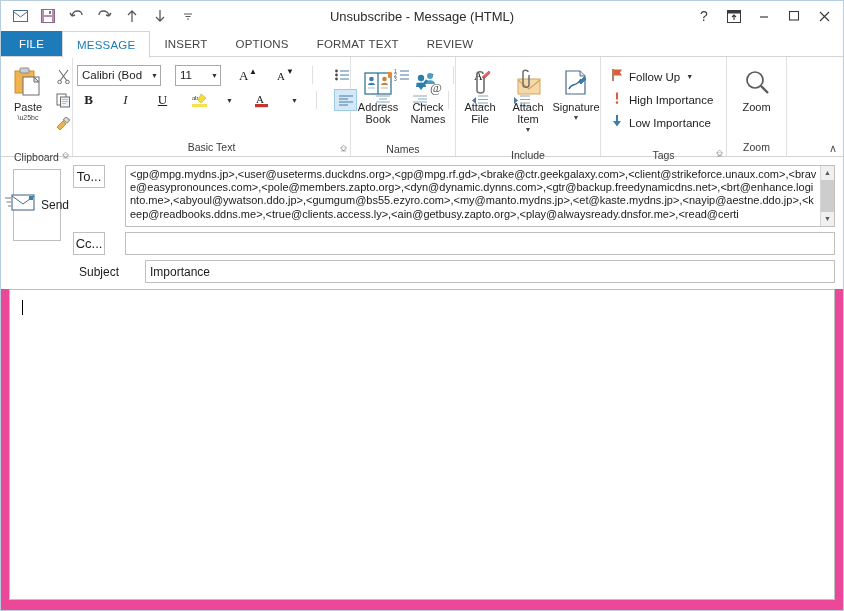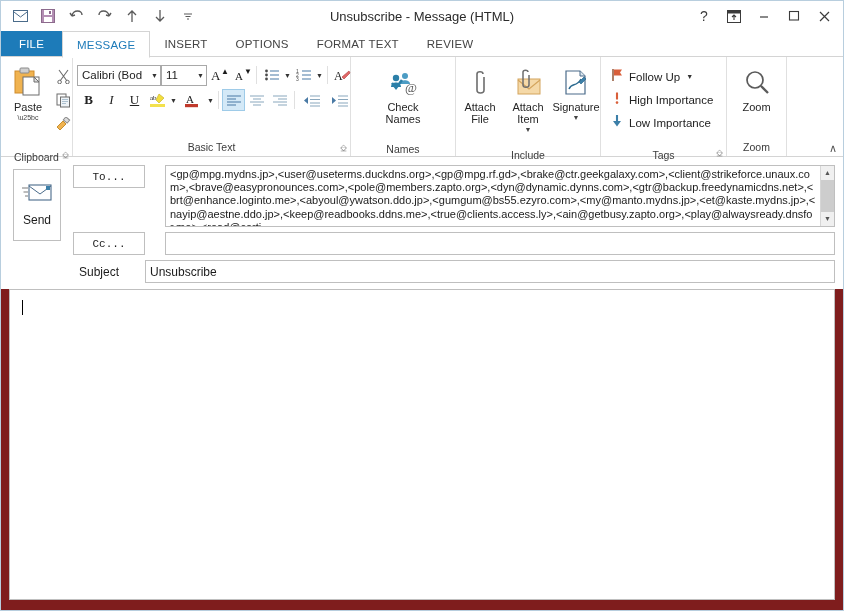--- a/index.html
+++ b/index.html
@@ -5,21 +5,21 @@
   * { box-sizing: border-box; margin: 0; padding: 0; }
   html, body {
     width: 844px; height: 611px;
     font-family: "Liberation Sans", sans-serif;
     background: #ffffff;
     overflow: hidden;
   }
   .window {
     width: 844px; height: 611px;
     position: relative;
-    background: #7f1d1d;
+    background: #ec4899;
     border: 1px solid #b8cede;
     display: flex; flex-direction: column;
   }
 
   
   .titlebar {
     height: 30px; min-height: 30px;
     display: flex; align-items: center;
     background: #ffffff;
     position: relative;
@@ -120,21 +120,21 @@
   .bigbtn .caret { font-size: 7px; color: #444; line-height: 7px; margin-top: 1px; }
 
   
   .clip-small { display: flex; flex-direction: column; gap: 2px; padding-top: 4px; }
   .clip-small .sbtn {
     width: 24px; height: 22px; display: flex; align-items: center; justify-content: center;
   }
 
   
   .bt-rows { display: flex; flex-direction: column; gap: 3px; padding-top: 3px; }
-  .bt-row { display: flex; align-items: center; gap: 0; }
+  .bt-row { display: flex; align-items: center; gap: 14px; }
   .combo {
     height: 21px; border: 1px solid #a9a9a9; background: #fff;
     display: flex; align-items: center; padding: 0 2px 0 4px;
     font-size: 11.5px; color: #222;
   }
   .combo .cv { flex: 1; overflow: hidden; white-space: nowrap; }
   .combo .ca { font-size: 7px; color: #333; padding-left: 3px; }
   .font-combo { width: 84px; }
   .size-combo { width: 46px; }
   .tbtn {
@@ -165,30 +165,30 @@
     display: flex; align-items: flex-start;
     background: #ffffff;
   }
   .send-col {
     width: 56px; display: flex; align-items: flex-start; justify-content: center;
     padding-top: 4px;
   }
   .send-btn {
     width: 48px; height: 72px;
     border: 1px solid #bfbfbf; background: #ffffff;
-    display: flex; flex-direction: column; align-items: center; justify-content: center;
+    display: flex; align-items: center; justify-content: center;
     gap: 6px;
   }
   .send-btn .slbl { font-size: 12px; color: #1b1b1b; }
   .fields { flex: 1; display: flex; flex-direction: column; gap: 5px; padding-left: 8px; }
   .fieldrow { display: flex; align-items: flex-start; }
   .fbtn {
-    width: 72px; height: 23px; border: 1px solid #bfbfbf; background: #fff;
+    width: 32px; height: 23px; border: 1px solid #bfbfbf; background: #fff;
     display: flex; align-items: center; justify-content: center;
-    font-size: 11px; color: #1b1b1b; font-family: Liberation Mono, monospace;
+    font-size: 13px; color: #1b1b1b;
   }
   .flabel {
     width: 52px; height: 23px;
     display: flex; align-items: center; justify-content: center;
     font-size: 12px; color: #1b1b1b;
   }
   .finput {
     flex: 1; margin-left: 20px;
     border: 1px solid #bfbfbf; background: #fff;
     min-height: 23px;
@@ -472,20 +472,38 @@
         <span>Basic Text</span>
         <span class="dlg">⎒</span>
       </div>
     </div>
 
     <div class="grp" style="width:105px">
       <div class="grp-body" style="justify-content:center;gap:4px">
         <div class="bigbtn">
           <div class="ico">
             <svg width="30" height="28" viewBox="0 0 30 28">
+              <rect x="2" y="3" width="26" height="21" fill="#fff" stroke="#2b6a8f" stroke-width="1.2"></rect>
+              <path d="M15 3 L15 24" stroke="#2b6a8f" stroke-width="1.2"></path>
+              <circle cx="8.5" cy="9" r="2.3" fill="#3c7fa8"></circle>
+                <path d="M5 15 C5 12 12 12 12 15 Z" fill="#3c7fa8"></path>
+              <circle cx="21.5" cy="9" r="2.3" fill="#c8843c"></circle>
+                <path d="M18 15 C18 12 25 12 25 15 Z" fill="#c8843c"></path>
+              <path d="M5 18 H12 M18 18 H25" stroke="#9ab8c9" stroke-width="0.9"></path>
+              <rect x="25" y="2" width="3" height="6" fill="#e08b3a"></rect>
+            </svg>
+          </div>
+          <div class="lbl">
+            <span>Address</span><br>
+            <span>Book</span>
+          </div>
+        </div>
+        <div class="bigbtn">
+          <div class="ico">
+            <svg width="30" height="28" viewBox="0 0 30 28">
               <circle cx="17" cy="6" r="3" fill="#4c9cc4"></circle>
                 <path d="M12 14 C12 9 22 9 22 14 Z" fill="#4c9cc4"></path>
               <circle cx="8" cy="8" r="3.2" fill="#2b7fa8"></circle>
                 <path d="M3 17 C3 11 13 11 13 17 Z" fill="#2b7fa8"></path>
               <path d="M4 13 L8 18 L14 10" fill="none" stroke="#2b7fa8" stroke-width="2.6"></path>
               <text x="17" y="22" font-size="13" fill="#555" font-family="Liberation Serif, serif">@</text>
             </svg>
           </div>
           <div class="lbl">
             <span>Check</span><br>
@@ -635,21 +653,21 @@
         </div>
       </div>
 
       <div class="fieldrow">
         <div class="fbtn">Cc...</div>
         <div class="finput subject-input"></div>
       </div>
 
       <div class="fieldrow">
         <div class="flabel">Subject</div>
-        <div class="finput subject-input">Unsubscribe</div>
+        <div class="finput subject-input">Importance</div>
       </div>
     </div>
   </div>
 
   <div class="bodywrap">
     <div class="bodybox">
       <span></span><span class="caret-bar"></span>
     </div>
   </div>
 

